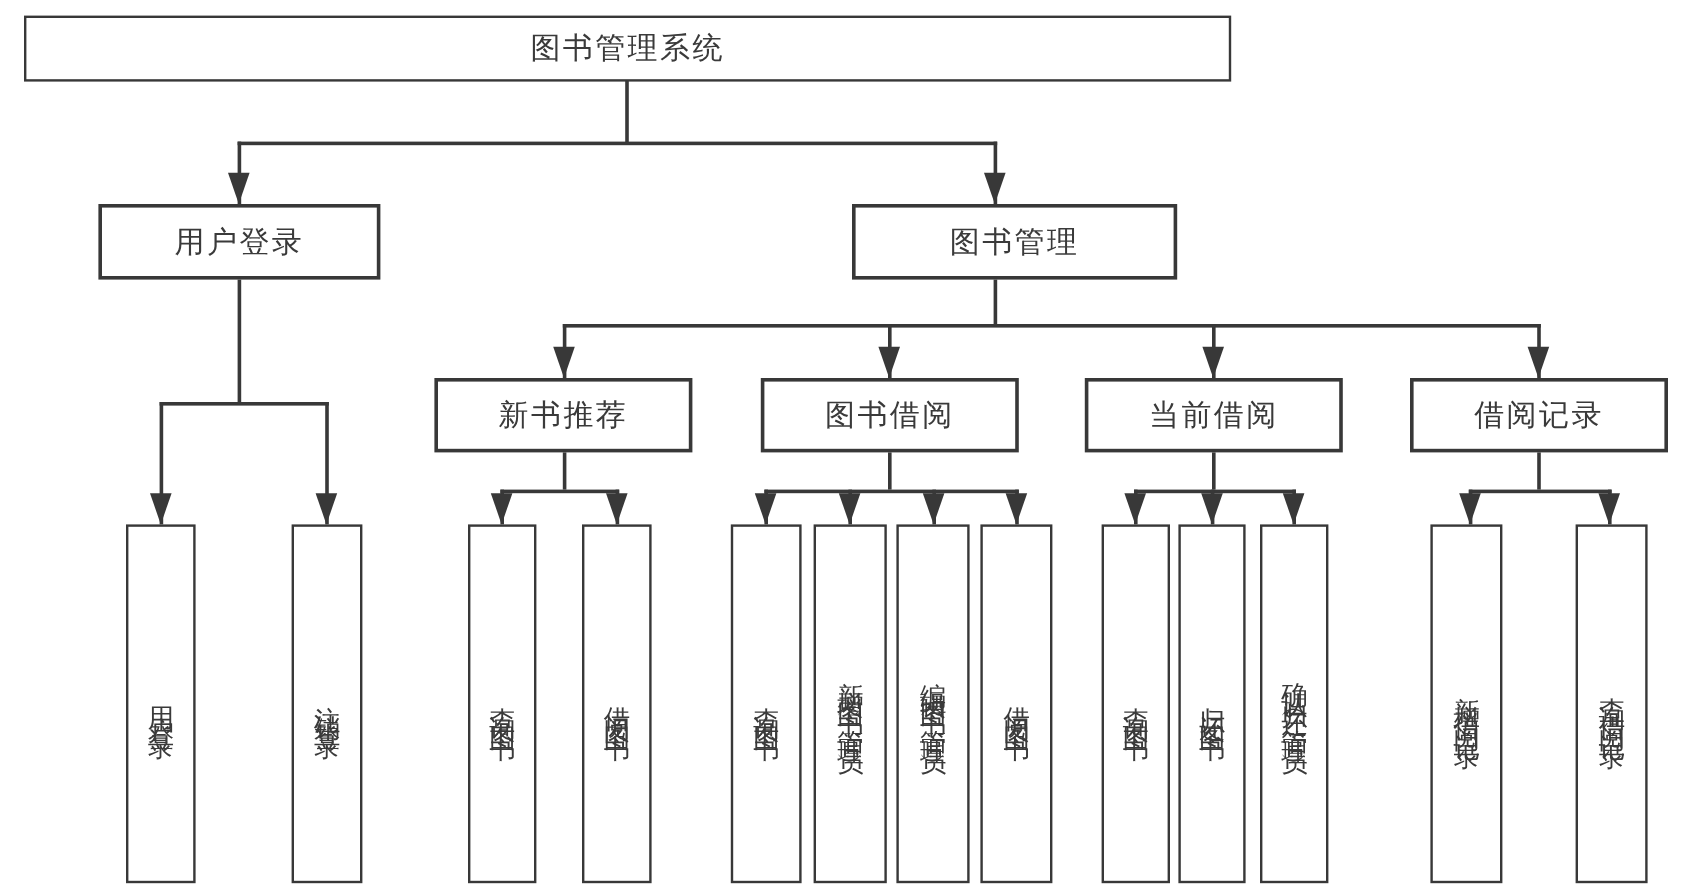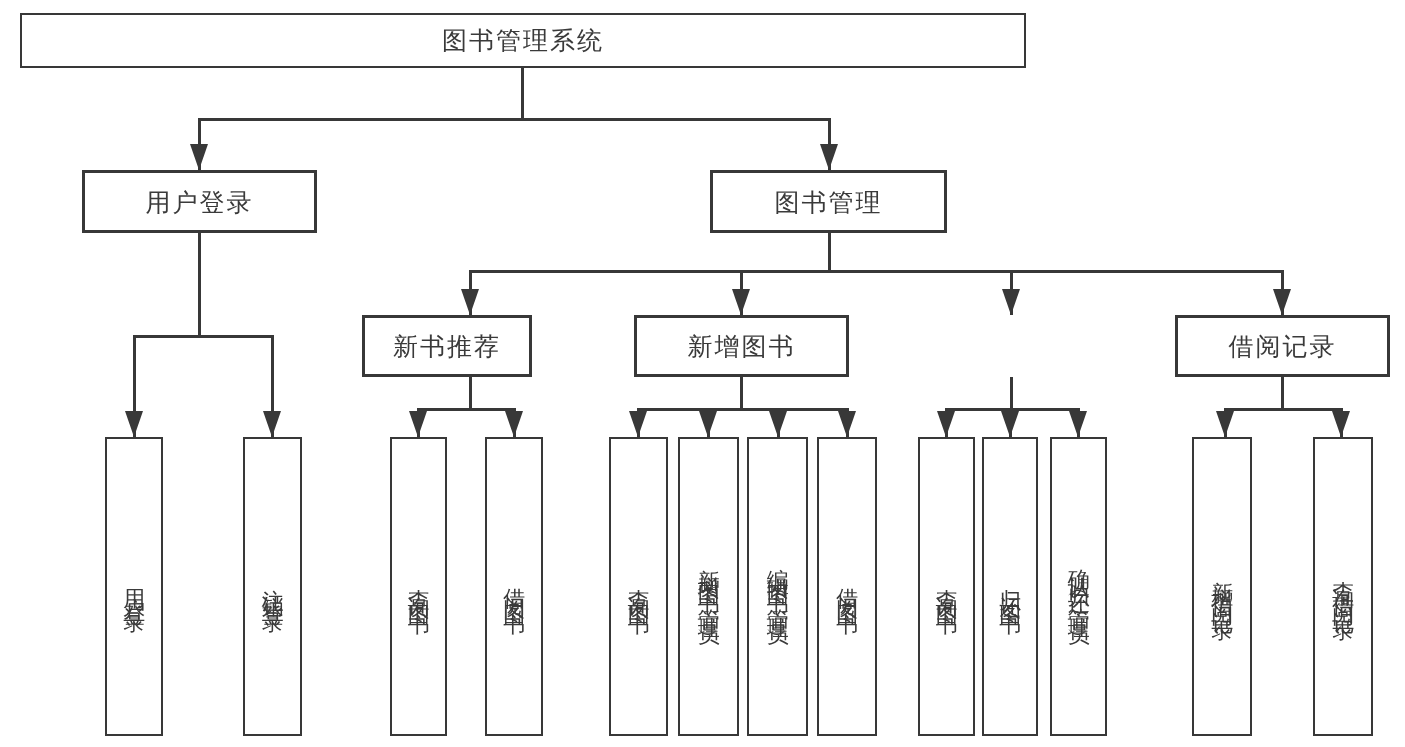--- a/index.html
+++ b/index.html
@@ -33,24 +33,25 @@
   }
 </style>
 </head>
 <body>
 
 <div id="canvas">
 
   <div class="node h root" style="left:20px; top:13px; width:1006px; height:55px">图书管理系统</div>
 
   <div class="node h" style="left:82px; top:170px; width:235px; height:63px">用户登录</div>
-  <div class="node h" style="left:710px; top:170px; width:237px; height:63px">图书管理</div>
+  <div class="node h" style="left:710px; top:170px; width:271px; height:63px">图书管理</div>
 
-  <div class="node h" style="left:362px; top:315px; width:170px; height:62px">新书推荐</div>
-  <div class="node h" style="left:634px; top:315px; width:215px; height:62px">新增图书</div>
+  <div class="node h" style="left:362px; top:315px; width:215px; height:62px">新书推荐</div>
+  <div class="node h" style="left:634px; top:315px; width:215px; height:62px">图书借阅</div>
+  <div class="node h" style="left:904px; top:315px; width:215px; height:62px">当前借阅</div>
   <div class="node h" style="left:1175px; top:315px; width:215px; height:62px">借阅记录</div>
 
   <div class="node v" style="left:105px; top:437px; width:58px; height:299px">用户登录</div>
   <div class="node v" style="left:243px; top:437px; width:59px; height:299px">注销登录</div>
   <div class="node v" style="left:390px; top:437px; width:57px; height:299px">查询图书</div>
   <div class="node v" style="left:485px; top:437px; width:58px; height:299px">借阅图书</div>
   <div class="node v" style="left:609px; top:437px; width:59px; height:299px">查询图书</div>
   <div class="node v" style="left:678px; top:437px; width:61px; height:299px">新增图书（管理员）</div>
   <div class="node v" style="left:747px; top:437px; width:61px; height:299px">编辑图书（管理员）</div>
   <div class="node v" style="left:817px; top:437px; width:60px; height:299px">借阅图书</div>

